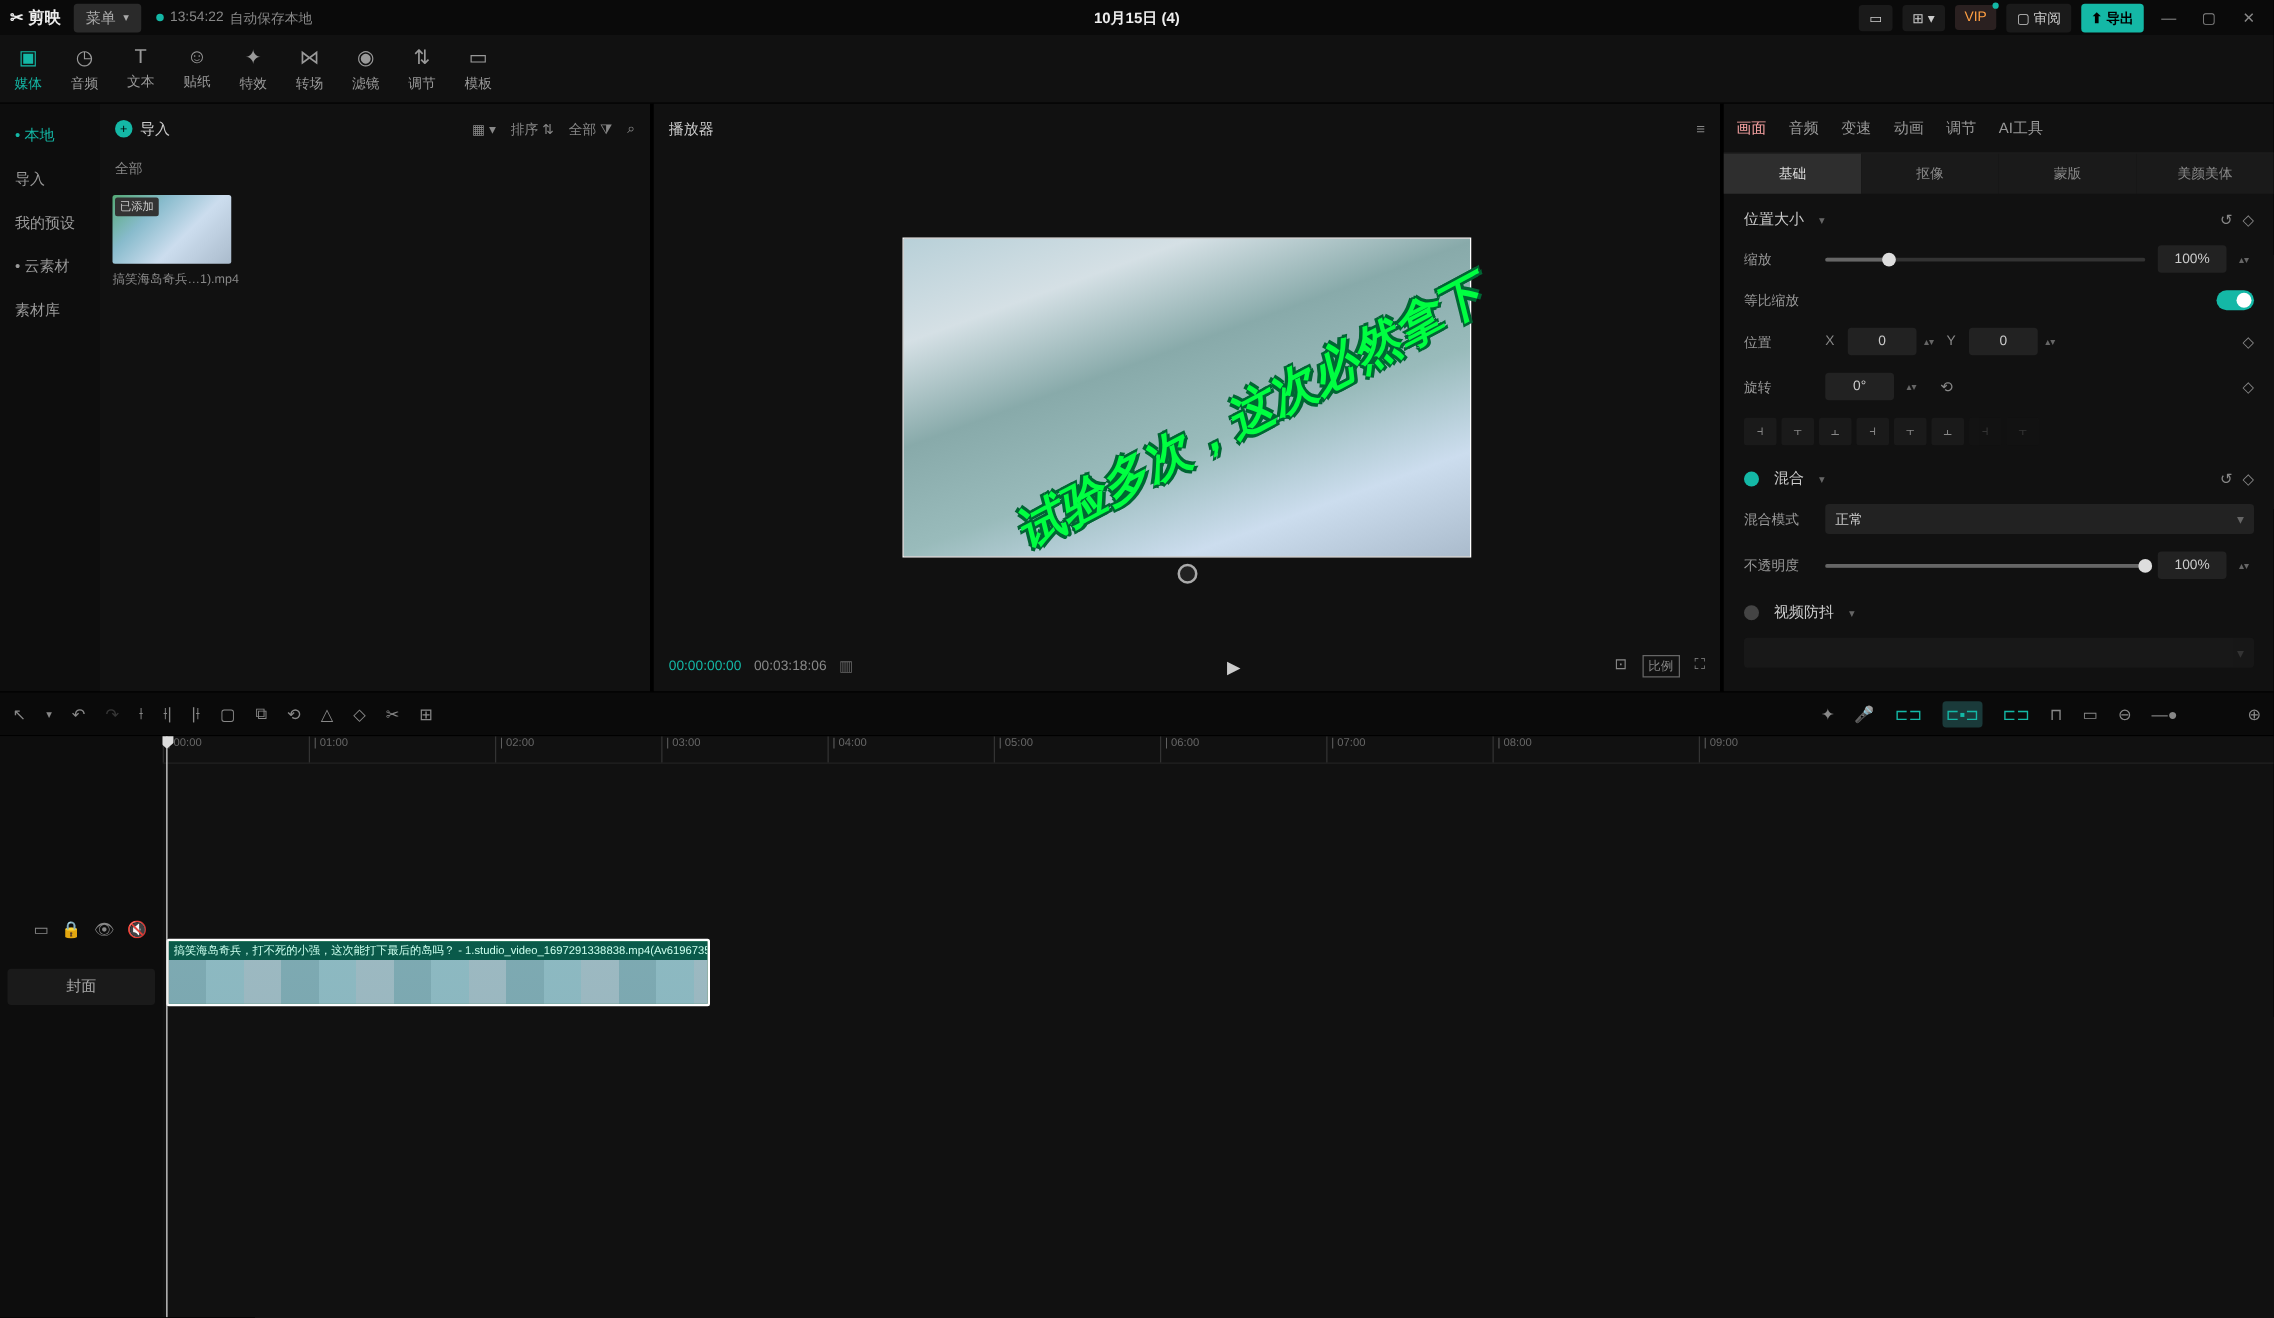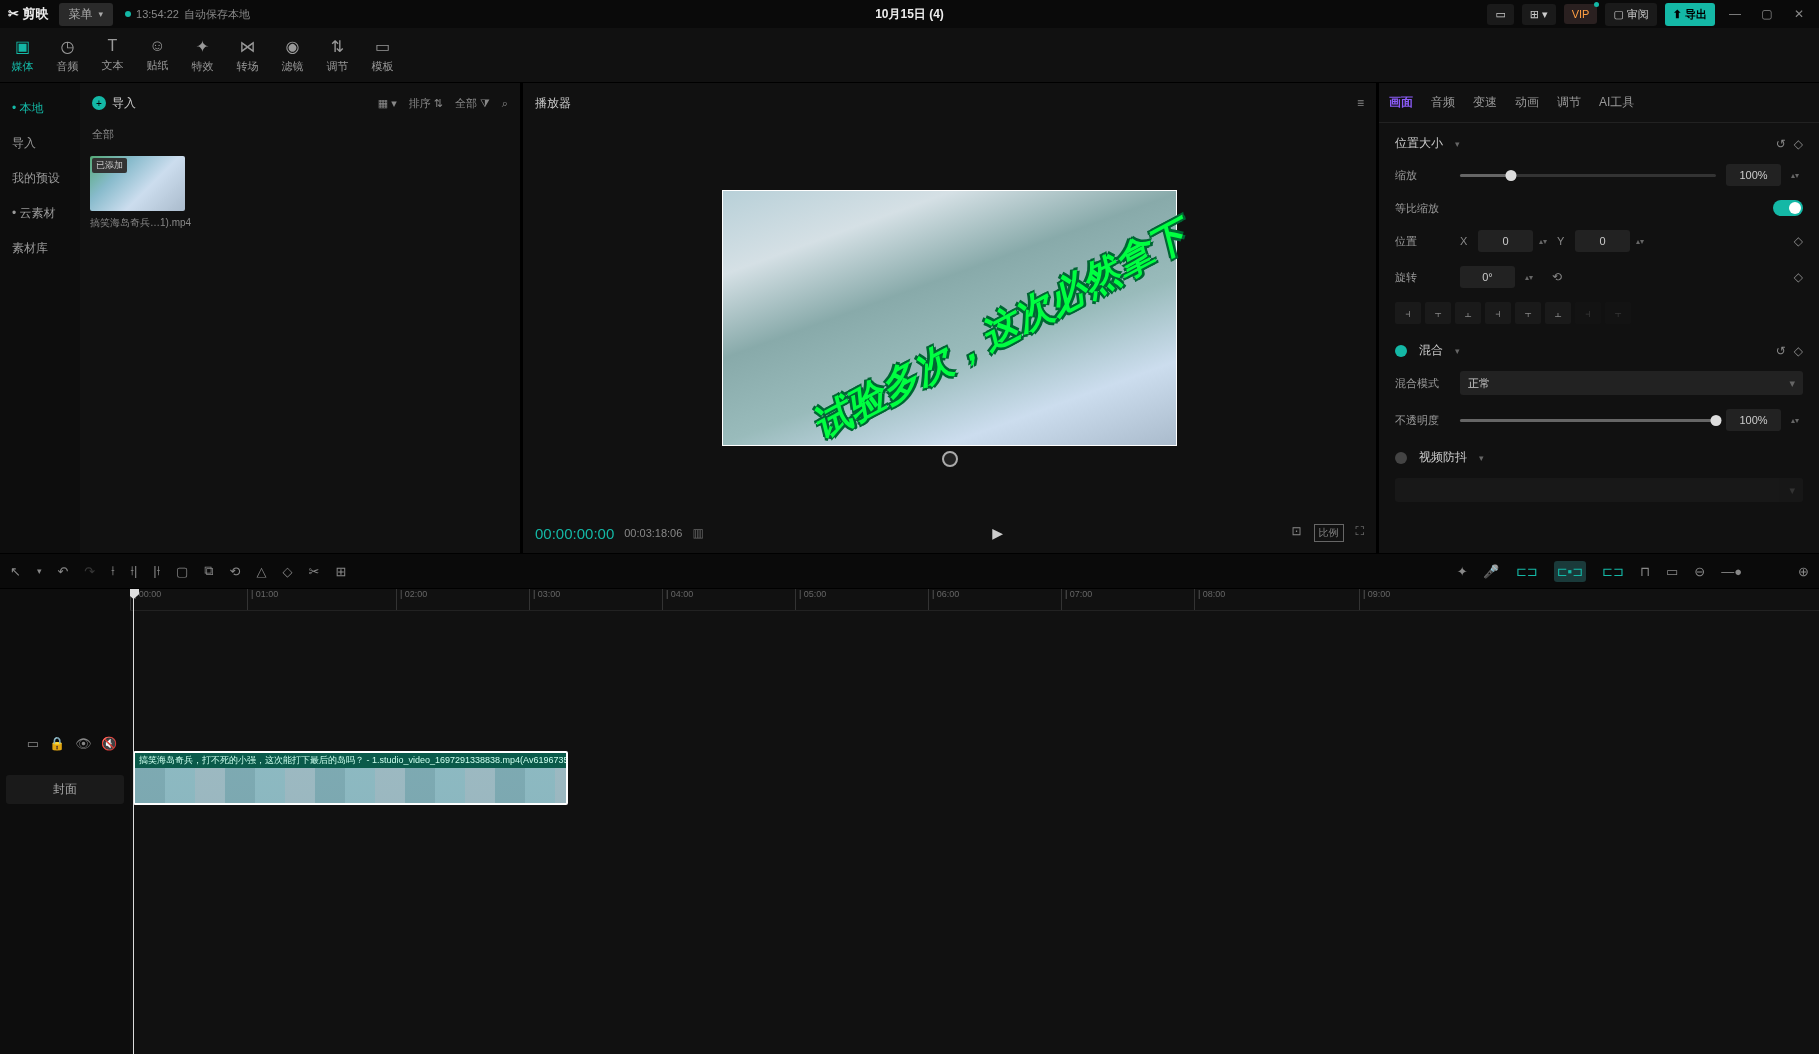--- a/index.html
+++ b/index.html
@@ -43,30 +43,30 @@
 .thumb-name { font-size:10px; color:#888; margin-top:5px; overflow:hidden; text-overflow:ellipsis; white-space:nowrap;}
 
 .player { flex:1; background:#111; margin:0 3px; display:flex; flex-direction:column; }
 .player-head { height:40px; display:flex; align-items:center; padding:0 12px; color:#ccc; }
 .player-head .ham { margin-left:auto; cursor:pointer; color:#888;}
 .canvas-wrap { flex:1; display:flex; align-items:center; justify-content:center; padding:10px 20px; }
 .canvas { width:455px; height:256px; background:linear-gradient(160deg,#b8d0d8 0%,#d5e0e5 20%,#8aa 40%,#9bb 60%,#cde 80%,#abc 100%); position:relative; border:1px solid #fff;}
 .overlay-text { position:absolute; color:#00ff41; font-size:38px; font-weight:900; text-shadow:2px 2px 0 #063,-2px -2px 0 #063,2px -2px 0 #063,-2px 2px 0 #063; transform:rotate(-28deg); top:45%; left:15%; white-space:nowrap; font-style:italic;}
 .canvas-circle { position:absolute; left:50%; bottom:-22px; transform:translateX(-50%); width:16px; height:16px; border:2px solid #aaa; border-radius:50%; background:#222;}
 .player-ctrl { height:40px; display:flex; align-items:center; padding:0 12px; gap:10px; }
-.timecode { color:#14b8a6; font-size:15px; }
+.timecode { color:#14b8a6; font-size:11px; }
 .duration { color:#888; font-size:11px;}
 .play-btn { margin:0 auto; cursor:pointer; color:#ccc; font-size:14px;}
 .player-right-ctrl { display:flex; gap:12px; color:#888;}
 .player-right-ctrl span { cursor:pointer;}
 
 .props { flex:0 0 440px; background:#111; display:flex; flex-direction:column; }
 .prop-tabs { height:40px; display:flex; align-items:center; padding:0 10px; gap:18px; border-bottom:1px solid #222;}
 .prop-tab { cursor:pointer; color:#999; font-size:12px; padding:4px 0;}
-.prop-tab.active { color:#8b5cf6;font-weight:bold; }
+.prop-tab.active { color:#fca5a5; }
 .sub-tabs { display:flex; height:32px; }
 .sub-tab { flex:1; text-align:center; line-height:32px; background:#1a1a1a; cursor:pointer; font-size:11px; color:#888;}
 .sub-tab.active { background:#2e2e2e; color:#ddd;}
 .prop-body { padding:12px 16px; flex:1; overflow:auto; }
 .section-head { display:flex; align-items:center; gap:12px; margin-bottom:12px; color:#ccc; font-size:12px;}
 .section-head .kf { margin-left:auto; display:flex; gap:8px; color:#888;}
 .section-head .kf span{cursor:pointer;}
 .prop-row { display:flex; align-items:center; margin-bottom:14px; gap:10px; }
 .prop-label { width:55px; color:#999; font-size:11px; }
 .slider { flex:1; height:3px; background:#333; position:relative; border-radius:2px;}
@@ -231,20 +231,26 @@
   </div>
 
   <div class="props">
     <div class="prop-tabs" id="proptabs">
         <div class="prop-tab active">画面</div>
         <div class="prop-tab">音频</div>
         <div class="prop-tab">变速</div>
         <div class="prop-tab">动画</div>
         <div class="prop-tab">调节</div>
         <div class="prop-tab">AI工具</div>
+      </div>
+    <div class="sub-tabs" id="subtabs">
+        <div class="sub-tab active">基础</div>
+        <div class="sub-tab">抠像</div>
+        <div class="sub-tab">蒙版</div>
+        <div class="sub-tab">美颜美体</div>
       </div>
     <div class="prop-body">
       <div class="section-head">
         <span>位置大小</span>
           <span style="color:#666;font-size:9px;">▾</span>
         <span class="kf">
             <span>↺</span>
             <span>◇</span>
           </span>
       </div>

